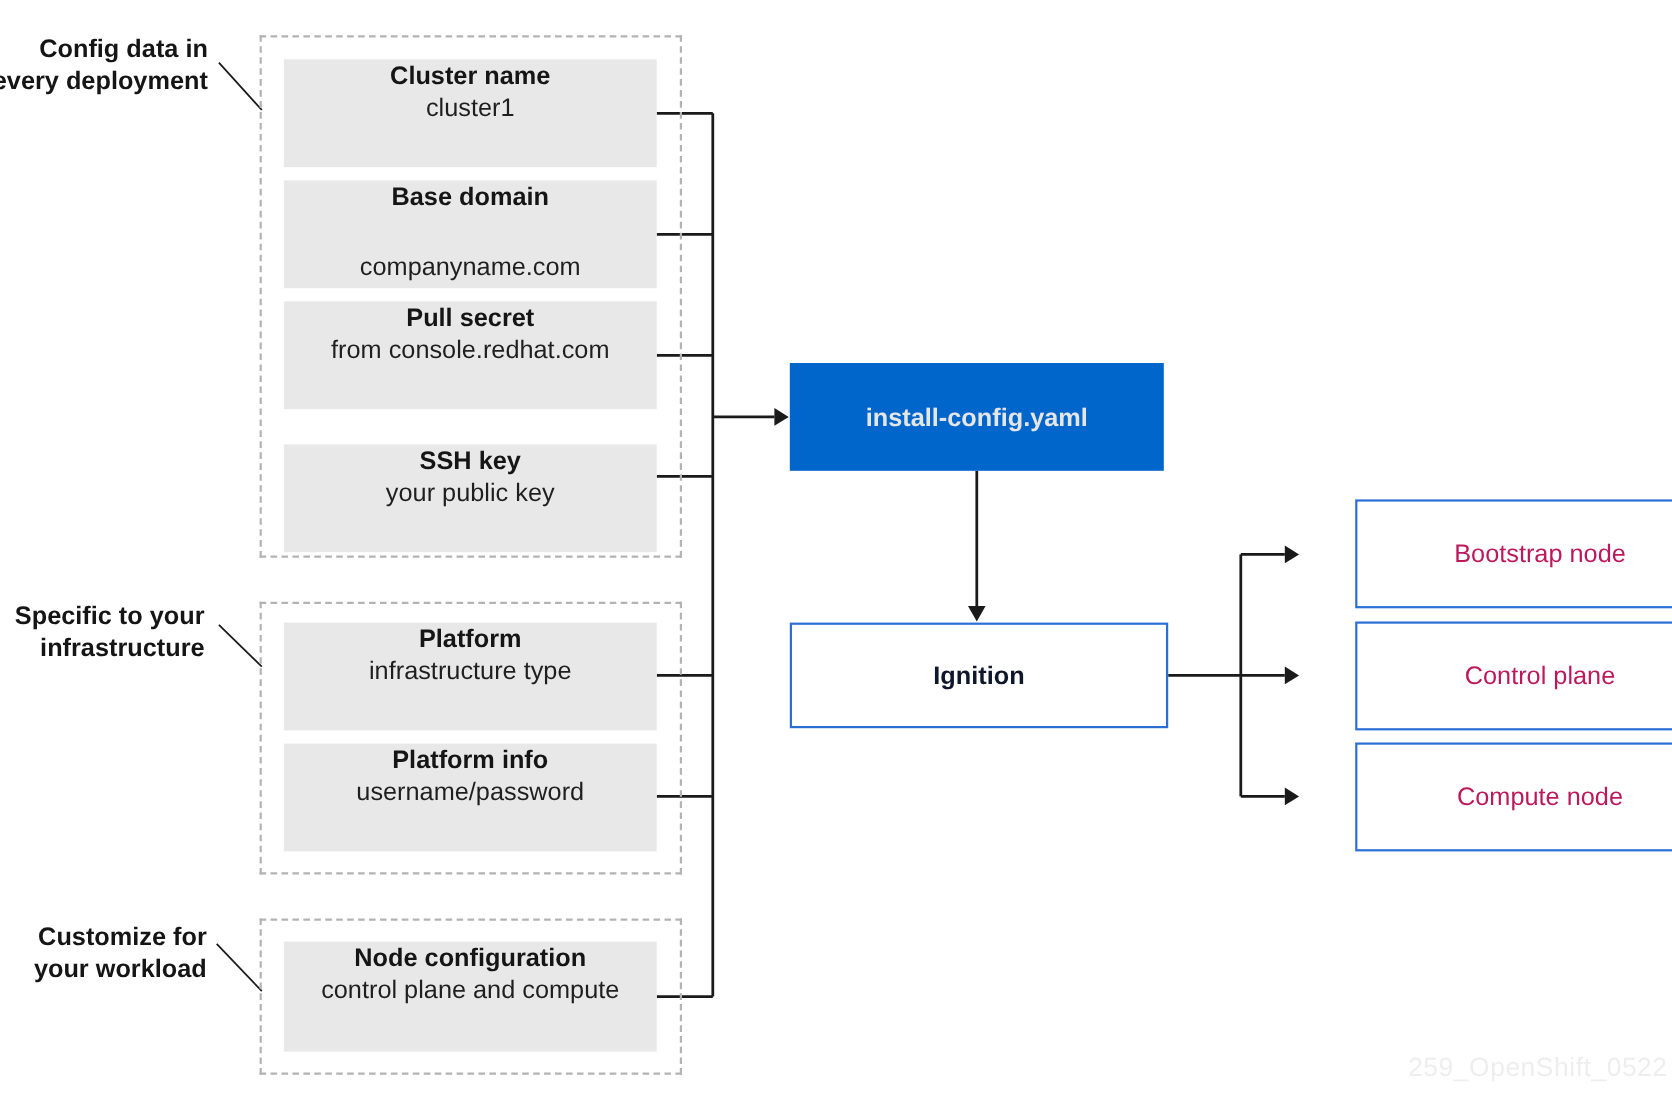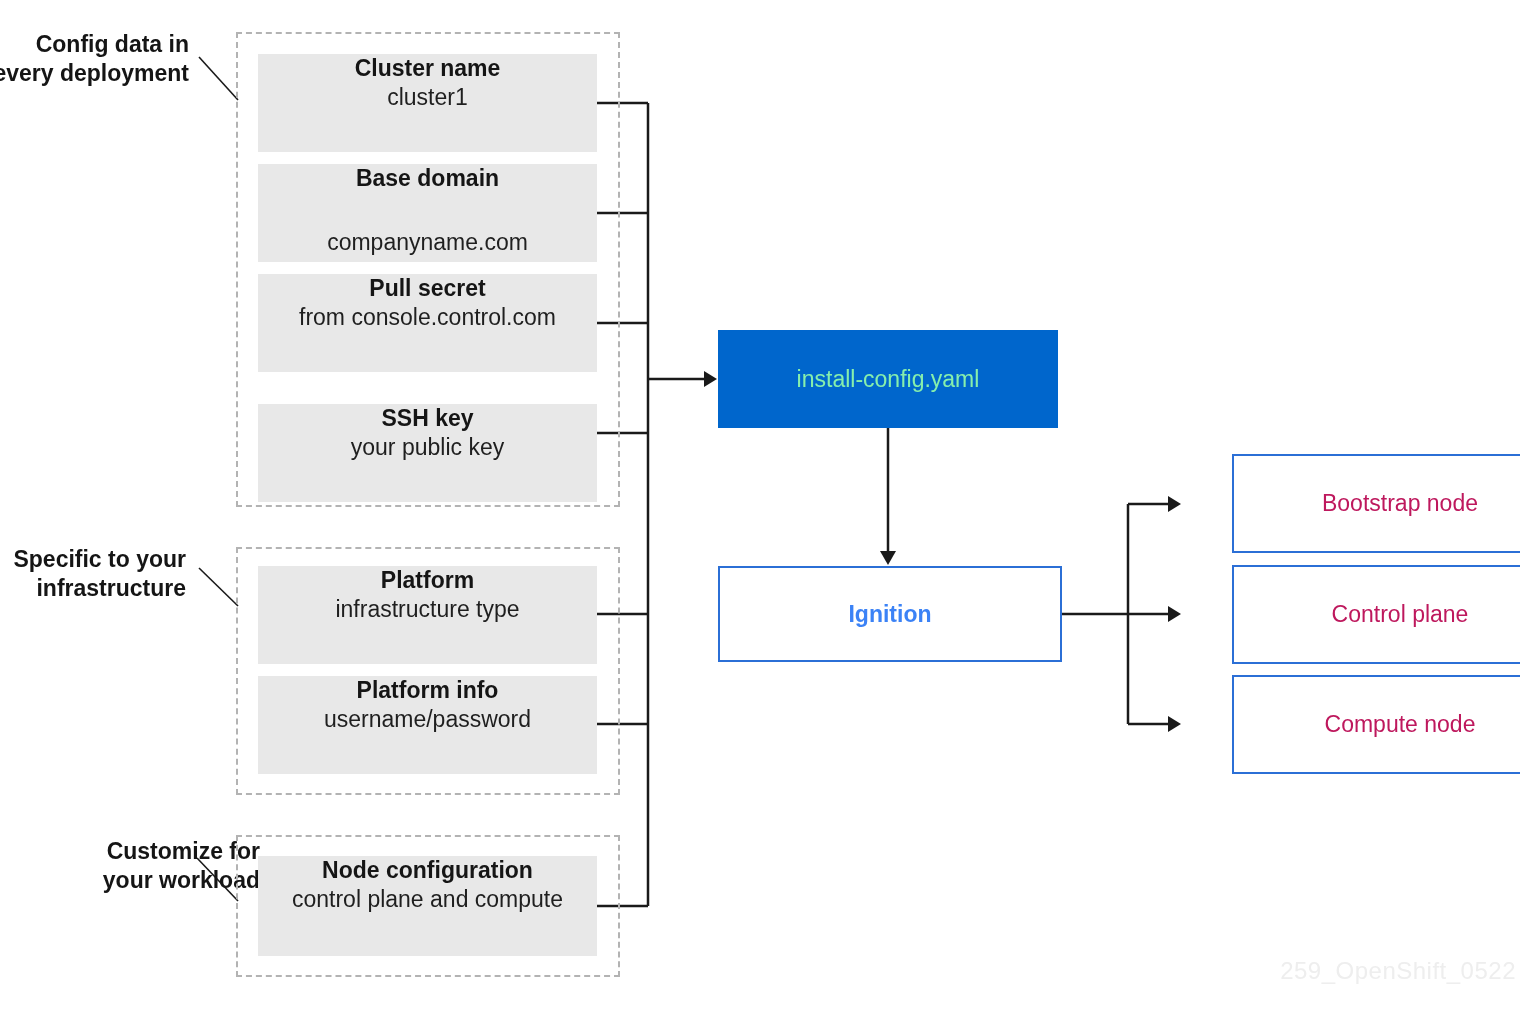--- a/index.html
+++ b/index.html
@@ -57,29 +57,29 @@
     width: 340px;
     display: flex;
     align-items: center;
     justify-content: center;
     font-size: 23px;
   }
   .install-box {
     top: 330px;
     height: 98px;
     background: #0066cc;
-    color: #86efac;
-    font-weight: 400;
+    color: #e5e5e5;
+    font-weight: 700;
   }
   .ignition-box {
     top: 566px;
     height: 92px;
     background: #ffffff;
     border: 2px solid #2b6fd6;
-    color: #3b82f6;
+    color: #0f172a;
     font-weight: 600;
   }
   .node-box {
     position: absolute;
     left: 1232px;
     width: 332px;
     height: 95px;
     background: #ffffff;
     border: 2px solid #2b6fd6;
     display: flex;
@@ -139,40 +139,40 @@
   </svg>
 
   <div class="side-label" style="top:30px; right:1331px;">
     <div>Config data in</div>
     <div>every deployment</div>
   </div>
   <div class="side-label" style="top:545px; right:1334px;">
     <div>Specific to your</div>
     <div>infrastructure</div>
   </div>
-  <div class="side-label" style="top:837px; right:1260px;">
+  <div class="side-label" style="top:837px; right:1332px;">
     <div>Customize for</div>
     <div>your workload</div>
   </div>
 
   <div class="group-box" style="left:236px; top:32px; width:380px; height:471px;"></div>
   <div class="group-box" style="left:236px; top:547px; width:380px; height:244px;"></div>
   <div class="group-box" style="left:236px; top:835px; width:380px; height:138px;"></div>
 
   <div class="item-box" style="top:54px;">
     <div class="item-title">Cluster name</div>
     <div class="item-subtitle">cluster1</div>
   </div>
   <div class="item-box" style="top:164px;gap:35px;">
     <div class="item-title">Base domain</div>
     <div class="item-subtitle">companyname.com</div>
   </div>
   <div class="item-box" style="top:274px;">
     <div class="item-title">Pull secret</div>
-    <div class="item-subtitle">from console.control.com</div>
+    <div class="item-subtitle">from console.redhat.com</div>
   </div>
   <div class="item-box" style="top:384px;margin-top:20px;">
     <div class="item-title">SSH key</div>
     <div class="item-subtitle">your public key</div>
   </div>
 
   <div class="item-box" style="top:566px;">
     <div class="item-title">Platform</div>
     <div class="item-subtitle">infrastructure type</div>
   </div>

